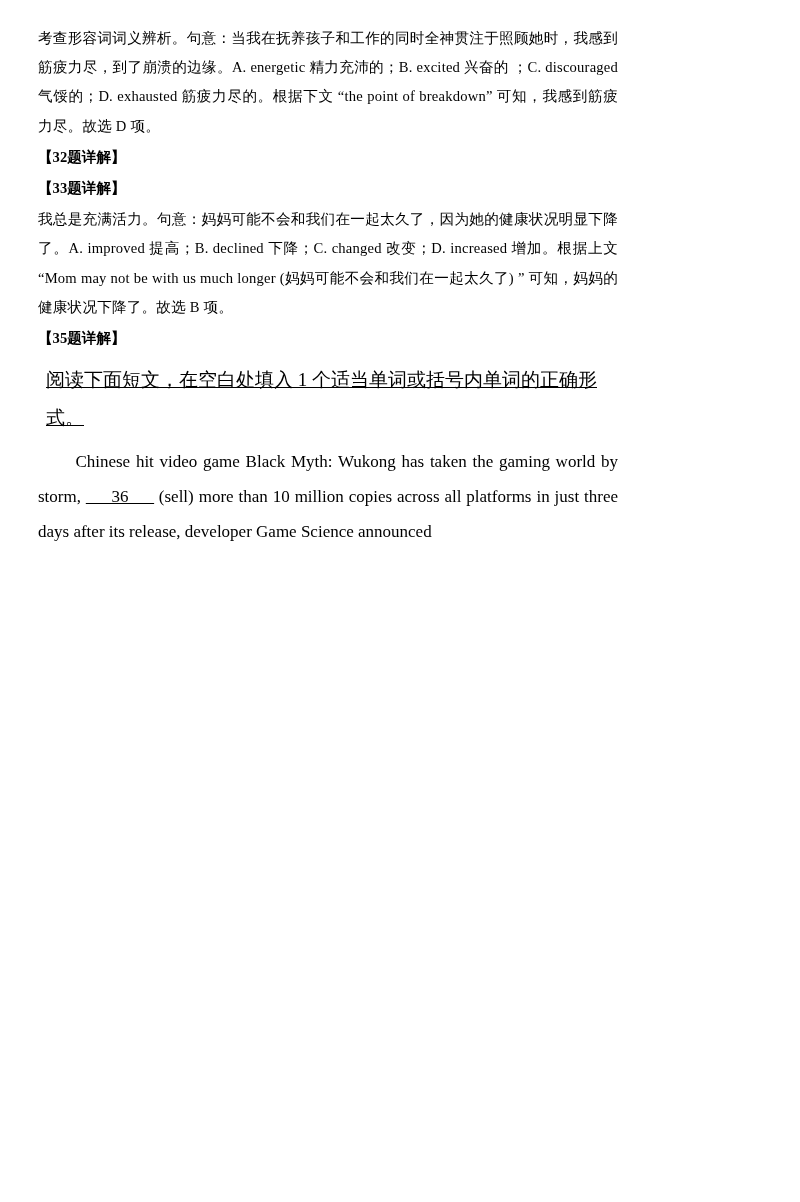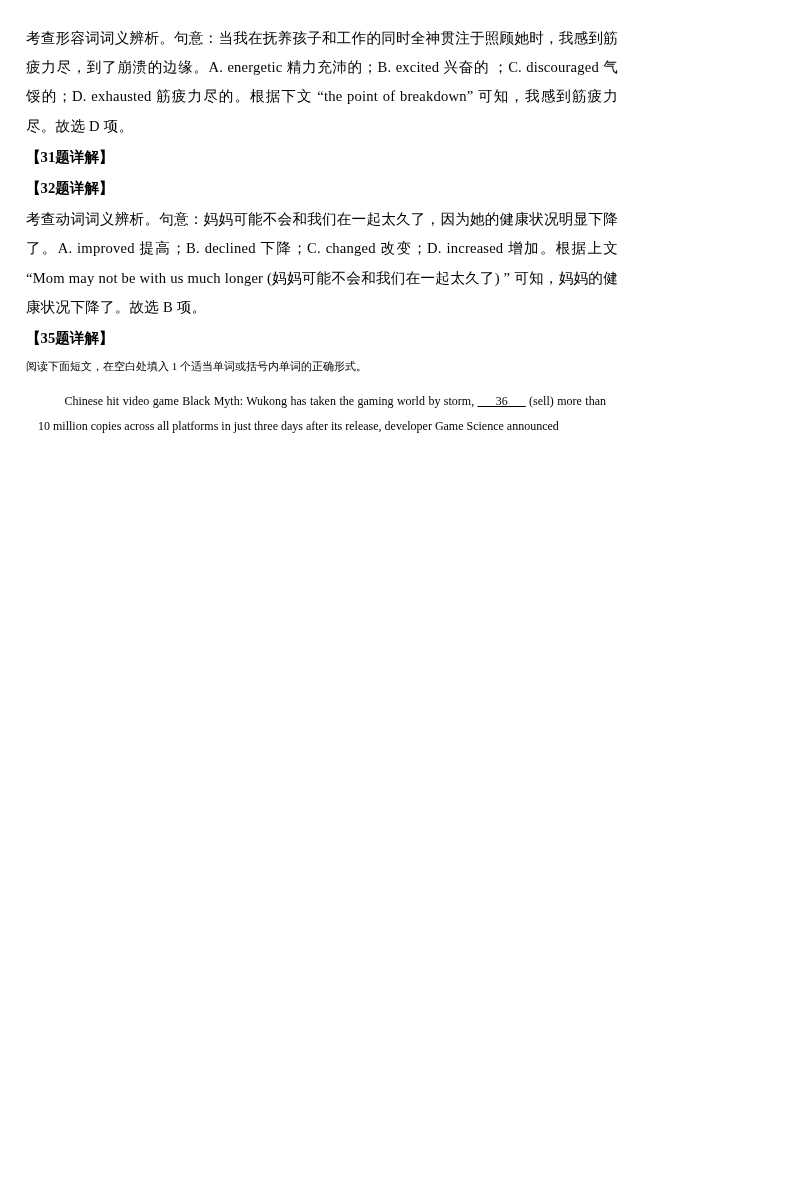--- a/index.html
+++ b/index.html
@@ -10,21 +10,21 @@
   body {
     width: 800px;
     min-height: 1202px;
     font-family: "Liberation Serif", "DejaVu Serif", serif;
     color: #000000;
   }
   .page {
     width: 644px;
     min-height: 1202px;
     box-sizing: border-box;
-    padding: 24px 26px 10px 26px;
+    padding: 24px 26px 10px 38px;
     position: relative;
   }
   .para {
     font-size: 14.6px;
     line-height: 2.0;
     text-align: justify;
     text-justify: inter-ideograph;
     margin: 0 0 2px 0;
     letter-spacing: 0.2px;
   }
@@ -34,50 +34,51 @@
     margin: 0 0 2px 0;
     font-weight: 700;
   }
   .section-title {
     font-size: 16px;
     line-height: 2.0;
     font-weight: 700;
     margin: 6px 0 0 0;
   }
   .sub-line {
-    font-size: 11px;
+    font-size: 19px;
     line-height: 2.0;
-    margin: 0;
+    margin: 8px;
+    text-decoration: underline;
   }
   .passage {
-    font-size: 12px;
+    font-size: 17px;
     line-height: 2.05;
     text-align: justify;
-    margin: 12px;
+    margin: 0;
   }
   .indent {
     text-indent: 2.2em;
   }
   .blank-underline {
     text-decoration: underline;
   }
 </style>
 </head>
 <body>
 
 <div class="page">
 
   <p class="para">考查形容词词义辨析。句意：当我在抚养孩子和工作的同时全神贯注于照顾她时，我感到筋疲力尽，到了崩溃的边缘。A. energetic 精力充沛的；B. excited 兴奋的 ；C. discouraged 气馁的；D. exhausted 筋疲力尽的。根据下文 “the point of breakdown” 可知，我感到筋疲力尽。故选 D 项。</p>
 
-  <p class="heading">【31题详解】</p>
 
   <p class="heading">【32题详解】</p>
 
+  <p class="heading">【33题详解】</p>
 
-  <p class="para">考查动词词义辨析。句意：妈妈可能不会和我们在一起太久了，因为她的健康状况明显下降了。A. improved 提高；B.   declined 下降；C. changed 改变；D. increased 增加。根据上文 “Mom may not be with us much longer (妈妈可能不会和我们在一起太久了) ” 可知，妈妈的健康状况下降了。故选 B 项。</p>
+  <p class="para">我总是充满活力。句意：妈妈可能不会和我们在一起太久了，因为她的健康状况明显下降了。A. improved 提高；B.   declined 下降；C. changed 改变；D. increased 增加。根据上文 “Mom may not be with us much longer (妈妈可能不会和我们在一起太久了) ” 可知，妈妈的健康状况下降了。故选 B 项。</p>
 
   <p class="heading">【35题详解】</p>
 
   <p class="sub-line">阅读下面短文，在空白处填入 1 个适当单词或括号内单词的正确形式。</p>
 
   <p class="passage indent"><span>Chinese hit video game Black Myth: Wukong has taken the gaming world by storm, </span><span class="blank-underline">___36___</span><span> (sell) more than 10 million copies across all platforms in just three days after its release, developer Game Science announced</span></p>
 
 </div>
 
 </body></html>

